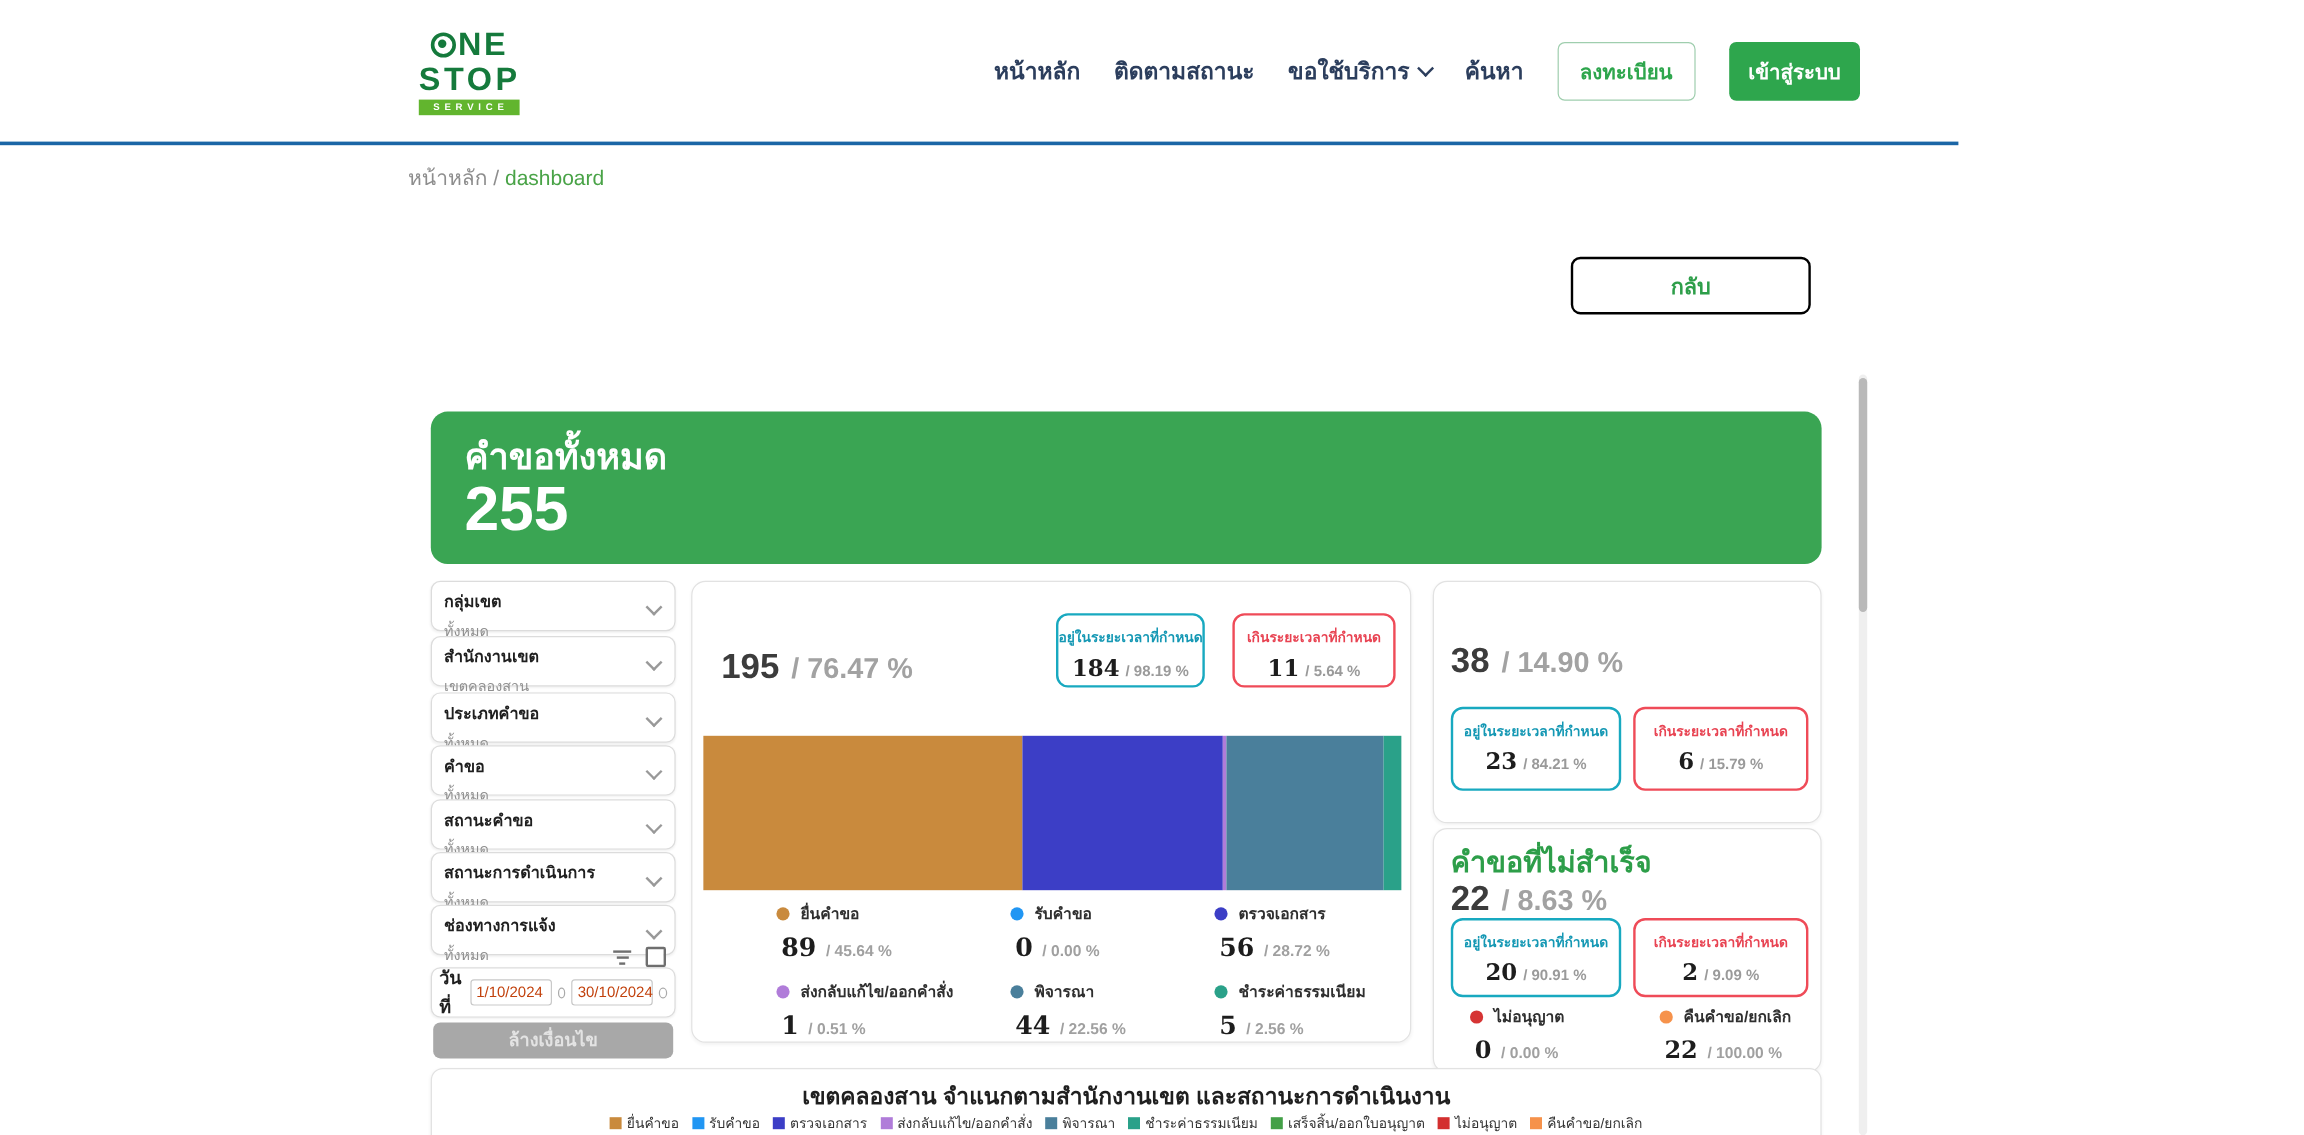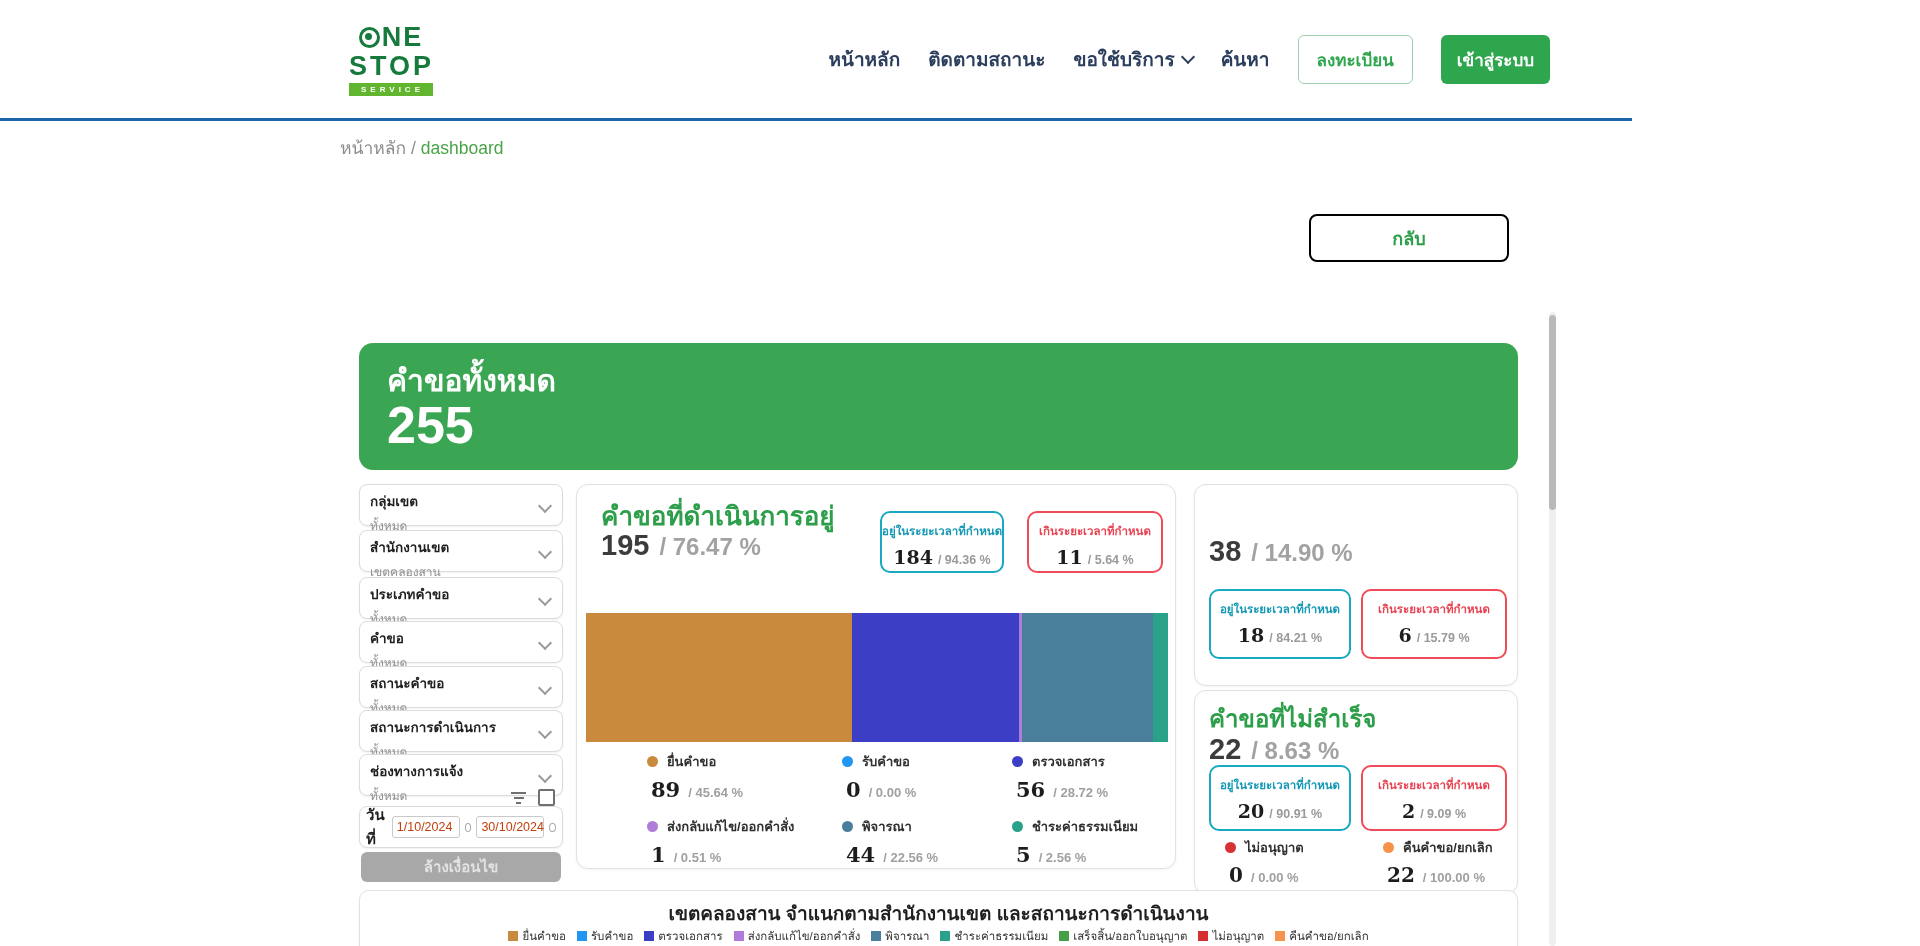--- a/index.html
+++ b/index.html
@@ -69,21 +69,21 @@
   .status-box.red{border:2px solid #ef4b58;}
   .sb-label{font-size:11.5px;font-weight:700;white-space:nowrap;}
   .status-box.teal .sb-label{color:#1598b4;}
   .status-box.red .sb-label{color:#e84352;}
   .sb-valrow{margin-top:6px;}
   .sb-val{font-family:"DejaVu Serif","Liberation Serif",serif;font-size:19px;font-weight:700;color:#1d1d1d;}
   .sb-pct{font-size:12.5px;font-weight:600;color:#9a9a9a;margin-left:5px;}
 
   #ip-card{left:576px;top:484px;width:600px;height:385px;}
   #ip-title{position:absolute;left:24px;top:10px;}
-  #ip-headline{position:absolute;left:24px;top:44px;}
+  #ip-headline{position:absolute;left:24px;top:55px;}
   #ip-box-ontime{left:303px;top:26px;width:124px;height:62px;}
   #ip-box-overdue{left:450px;top:26px;width:136px;height:62px;}
   #ip-bar{position:absolute;left:9px;top:128px;width:582px;height:129px;display:flex;overflow:hidden;}
   #ip-bar .seg{height:100%;}
   #ip-legend{position:absolute;left:70px;top:266px;display:grid;grid-template-columns:195px 170px 170px;row-gap:14px;}
   .lg-namerow{display:flex;align-items:center;gap:9px;}
   .lg-dot{width:11px;height:11px;border-radius:50%;flex:0 0 auto;}
   .lg-name{font-size:13px;font-weight:700;color:#2f2f2f;white-space:nowrap;}
   .lg-valrow{margin-top:5px;padding-left:4px;}
   .lg-val{font-family:"DejaVu Serif","Liberation Serif",serif;font-size:21px;font-weight:700;color:#1d1d1d;}
@@ -219,28 +219,27 @@
   <div class="date-card">
     <span class="date-label">วันที่</span>
     <span class="date-input">1/10/2024</span>
     <span class="date-dot"></span>
     <span class="date-input">30/10/2024</span>
     <span class="date-dot"></span>
   </div>
   <button class="clear-btn">ล้างเงื่อนไข</button>
 
   <div class="card" id="ip-card">
-    <div class="card-title" id="ip-title">คำขอที่ดำเนินการอยู่</div>
     <div class="headline" id="ip-headline">
       <span class="hv">195</span>
       <span class="hp">/ 76.47 %</span>
     </div>
     <div class="status-box teal" id="ip-box-ontime">
       <div class="sb-label">อยู่ในระยะเวลาที่กำหนด</div>
-      <div class="sb-valrow"><span class="sb-val">184</span><span class="sb-pct">/ 94.36 %</span></div>
+      <div class="sb-valrow"><span class="sb-val">184</span><span class="sb-pct">/ 98.19 %</span></div>
     </div>
     <div class="status-box red" id="ip-box-overdue">
       <div class="sb-label">เกินระยะเวลาที่กำหนด</div>
       <div class="sb-valrow"><span class="sb-val">11</span><span class="sb-pct">/ 5.64 %</span></div>
     </div>
     <div id="ip-bar">
         <div class="seg" style="width: 45.64%; background: rgb(201, 138, 61);"></div>
         <div class="seg" style="width: 0%; background: rgb(33, 150, 243);"></div>
         <div class="seg" style="width: 28.72%; background: rgb(60, 62, 198);"></div>
         <div class="seg" style="width: 0.51%; background: rgb(176, 124, 217);"></div>
@@ -293,21 +292,21 @@
       </div>
   </div>
 
   <div class="card" id="done-card">
     <div class="headline" id="done-headline">
       <span class="hv">38</span>
       <span class="hp">/ 14.90 %</span>
     </div>
     <div class="status-box teal" id="done-box-ontime">
       <div class="sb-label">อยู่ในระยะเวลาที่กำหนด</div>
-      <div class="sb-valrow"><span class="sb-val">18</span><span class="sb-pct">/ 84.21 %</span></div>
+      <div class="sb-valrow"><span class="sb-val">23</span><span class="sb-pct">/ 84.21 %</span></div>
     </div>
     <div class="status-box red" id="done-box-overdue">
       <div class="sb-label">เกินระยะเวลาที่กำหนด</div>
       <div class="sb-valrow"><span class="sb-val">6</span><span class="sb-pct">/ 15.79 %</span></div>
     </div>
   </div>
 
   <div class="card" id="fail-card">
     <div class="card-title" id="fail-title">คำขอที่ไม่สำเร็จ</div>
     <div class="headline" id="fail-headline">

